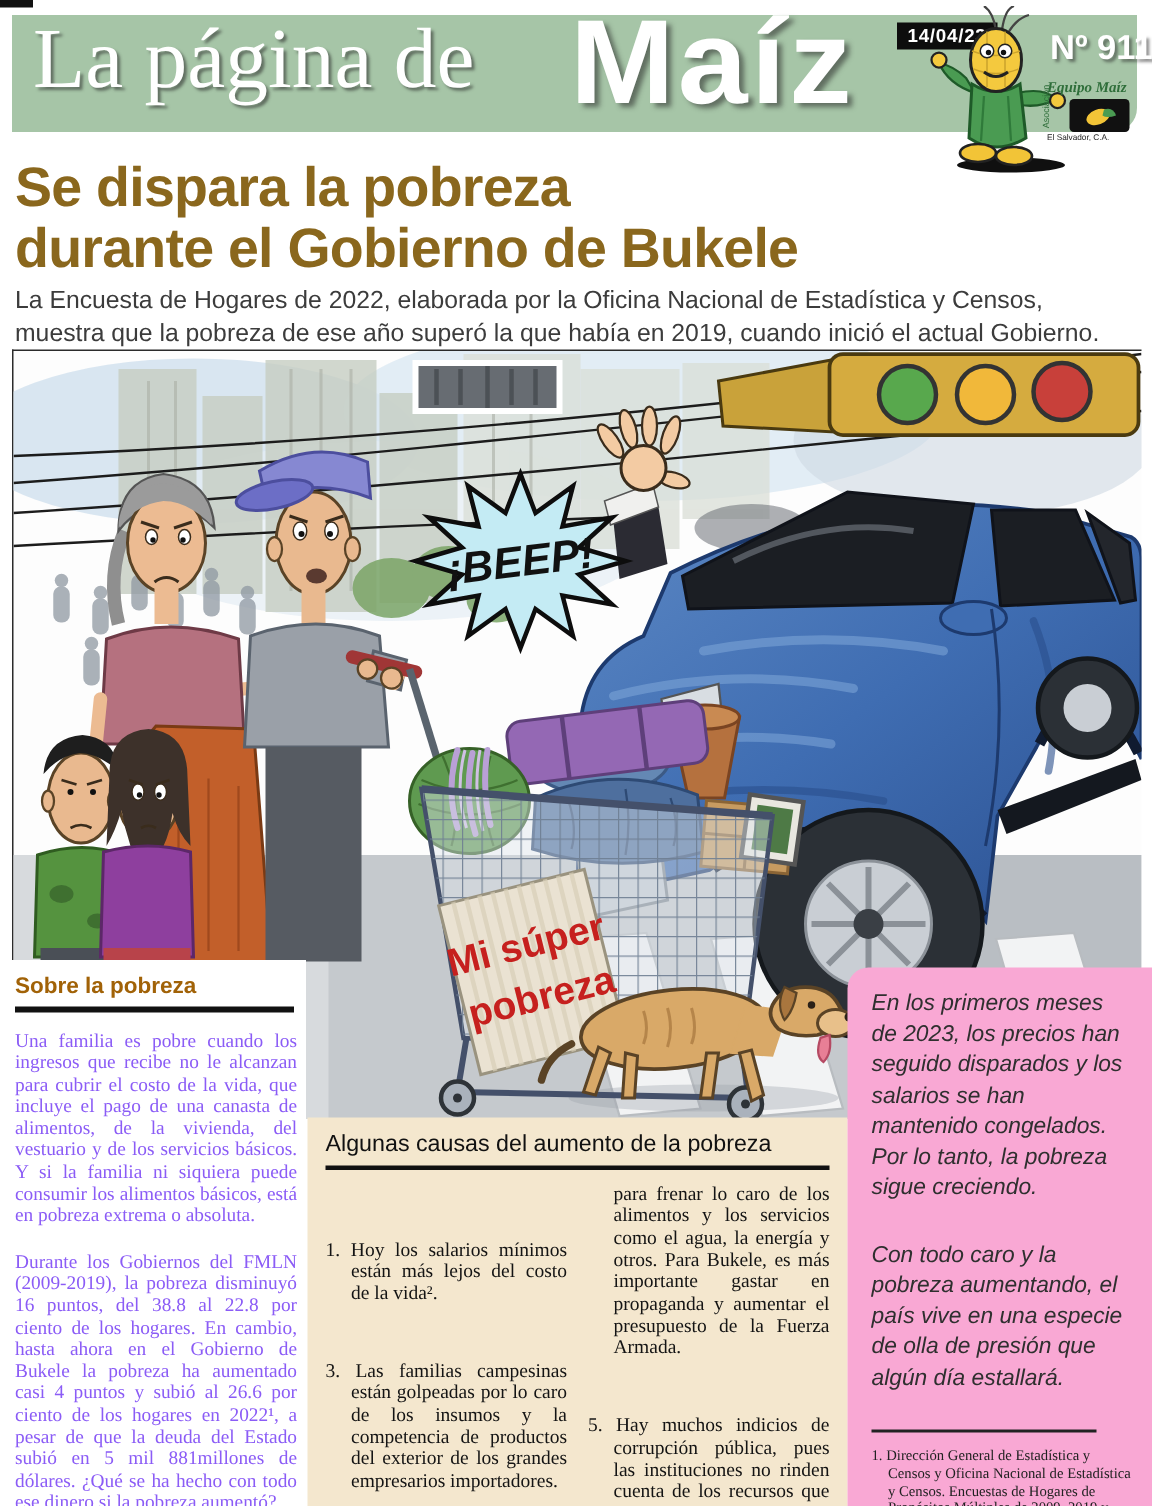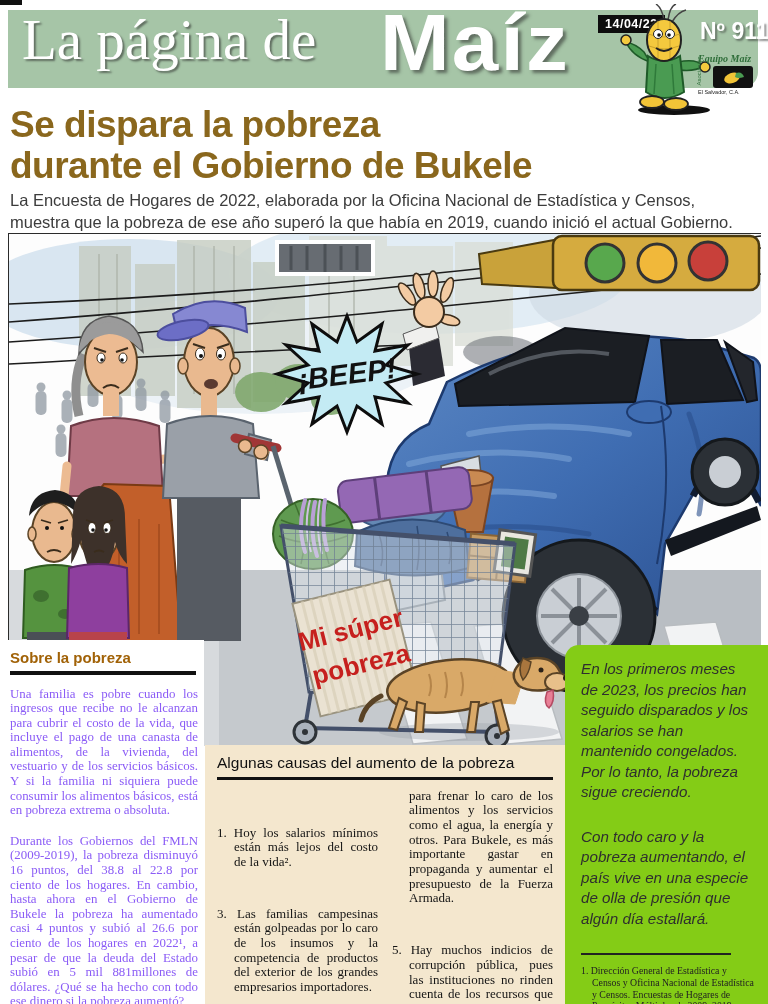--- a/index.html
+++ b/index.html
@@ -39,21 +39,21 @@
   .panel-causes{position:absolute;left:205px;top:745px;width:360px;height:259px;background:#f4e7ce;
     padding:9px 12px;box-sizing:border-box;overflow:hidden;}
   .causes-head{font-size:15.5px;font-weight:normal;color:#111;}
   .causes-rule{width:100%;height:2.5px;background:#111;margin:5px 0 9px 0;}
   .causes-cols{display:flex;gap:14px;}
   .causes-col{width:161px;}
   .cause-item{font-family:"Liberation Serif", serif;font-size:13px;line-height:14.7px;text-align:justify;
     padding-left:17px;text-indent:-17px;margin-bottom:13px;color:#141414;margin-top:37px;}
   .cause-cont{font-family:"Liberation Serif", serif;font-size:13px;line-height:14.7px;text-align:justify;
     padding-left:17px;margin-bottom:13px;color:#141414;}
-  .panel-right{position:absolute;left:565px;top:645px;width:203px;height:359px;background:#84cc16;
+  .panel-right{position:absolute;left:565px;top:645px;width:203px;height:359px;background:#f9a8d4;
     border-radius:14px 0 0 0;padding:12px 12px 0 16px;box-sizing:border-box;overflow:hidden;}
   .italic-para{font-style:italic;font-size:15.2px;line-height:20.5px;color:#2f2f2f;margin-bottom:24px;}
   .foot-rule{width:150px;height:2px;background:#222;margin:2px 0 10px 0;}
   .footnote{font-family:"Liberation Serif", serif;font-size:9.8px;line-height:11.8px;color:#222;
     padding-left:11px;text-indent:-11px;margin-bottom:5px;}
 </style>
 </head>
 <body>
 
 <div class="artifact-dash"></div>

